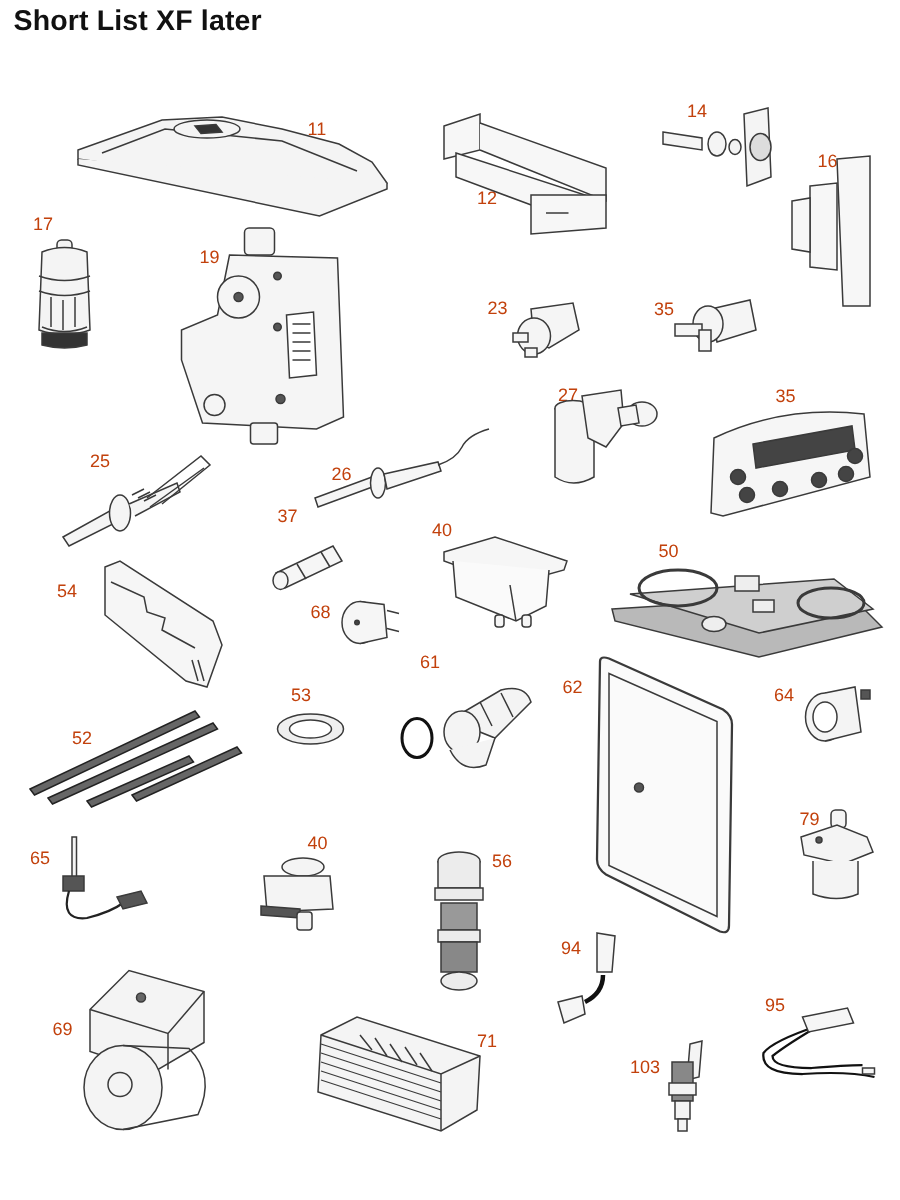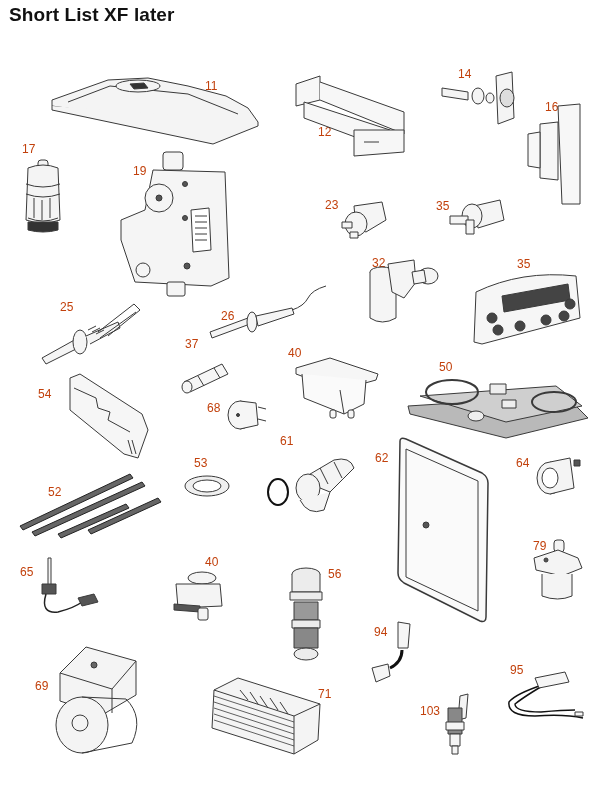--- a/index.html
+++ b/index.html
@@ -121,21 +121,21 @@
 <div class="num" style="left:221px;top:310px">26</div>
 <div class="part" style="left:208px;top:286px">
   <svg width="120" height="56" viewBox="0 0 120 56" fill="#f5f5f5" stroke="#3a3a3a" stroke-width="1">
     <path d="M2 46 L40 32 L42 38 L4 52 Z"></path>
     <ellipse cx="44" cy="36" rx="5" ry="10"></ellipse>
     <path d="M48 30 L84 22 L86 28 L50 40 Z"></path>
     <path d="M84 24 Q96 20 100 12 Q104 4 118 0" fill="none"></path>
   </svg>
 </div>
 
-<div class="num" style="left:372px;top:257px">32</div>
+<div class="num" style="left:372px;top:257px">27</div>
 <div class="part" style="left:368px;top:258px">
   <svg width="74" height="70" viewBox="0 0 74 70" fill="#f5f5f5" stroke="#3a3a3a" stroke-width="1">
     <ellipse cx="14" cy="14" rx="12" ry="5"></ellipse>
     <path d="M2 14 L2 60 Q14 68 28 60 L28 14"></path>
     <path d="M20 6 L46 2 L48 24 L36 40 L24 34 Z"></path>
     <ellipse cx="60" cy="18" rx="10" ry="8"></ellipse>
     <path d="M44 14 L56 12 L58 24 L46 26 Z"></path>
   </svg>
 </div>
 

